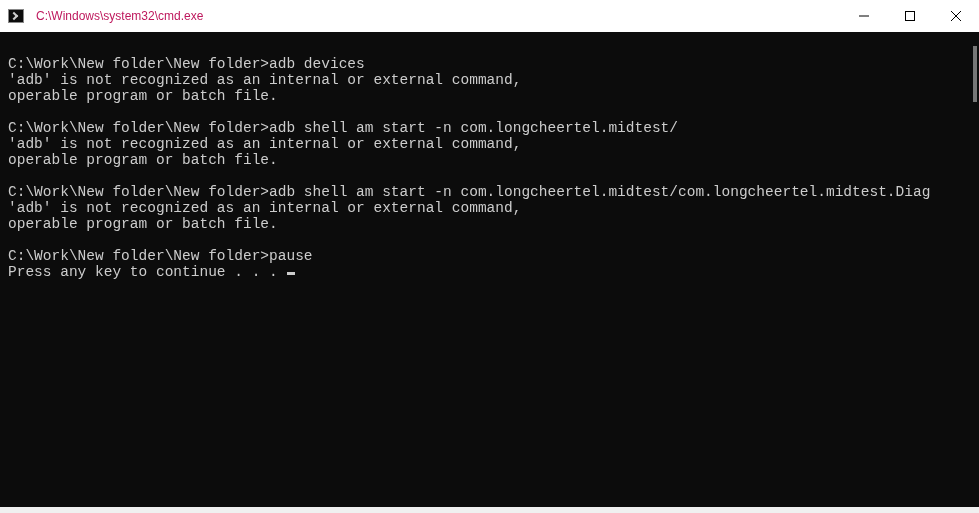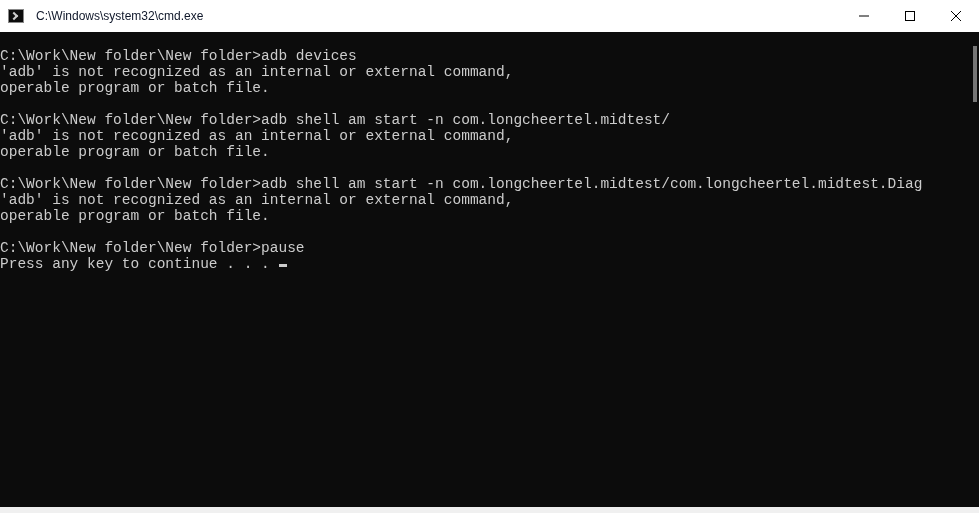--- a/index.html
+++ b/index.html
@@ -47,21 +47,21 @@
     content:"";
     display:block;
     width:4px;
     height:4px;
     border-right:2px solid #ccc;
     border-top:2px solid #ccc;
     transform:rotate(45deg);
   }
   .title-text {
     font-size: 12px;
-    color: #0f172a;
+    color: #be185d;
     margin-left: 4px;
     flex: 0 0 auto;
   }
   .title-spacer { flex: 1; }
   .win-controls {
     display: flex;
     height: 32px;
   }
   .win-btn {
     width: 46px;
@@ -79,21 +79,21 @@
     overflow: hidden;
   }
   .terminal {
     position:absolute;
     left:0; right:8px; top:0; bottom:8px;
     color: #cccccc;
     font-family: Consolas, "Courier New", monospace;
     font-size: 14.5px;
     line-height: 16px;
     white-space: pre;
-    padding: 0;
+    padding: 8px;
   }
   .terminal .row { height:16px; }
   .scrollbar {
     position:absolute;
     right:0; top:0; bottom:0;
     width:8px;
     background:#0c0c0c;
   }
   .scrollbar .thumb{
     position:absolute;

